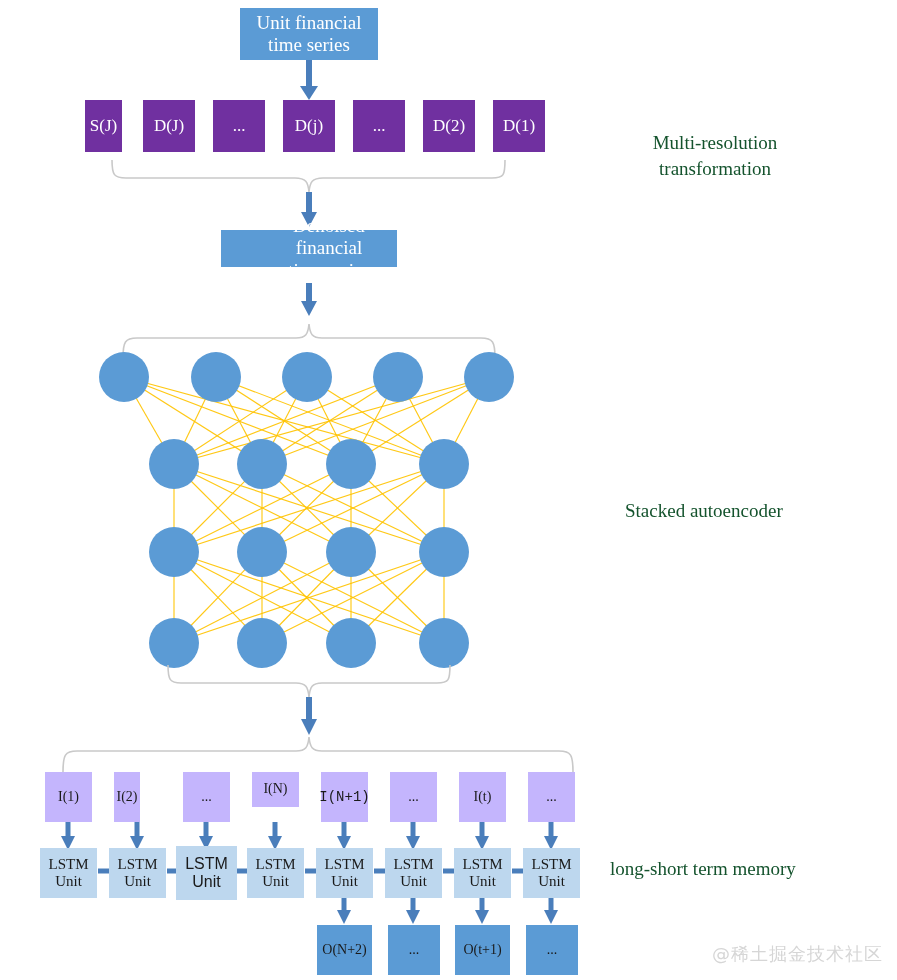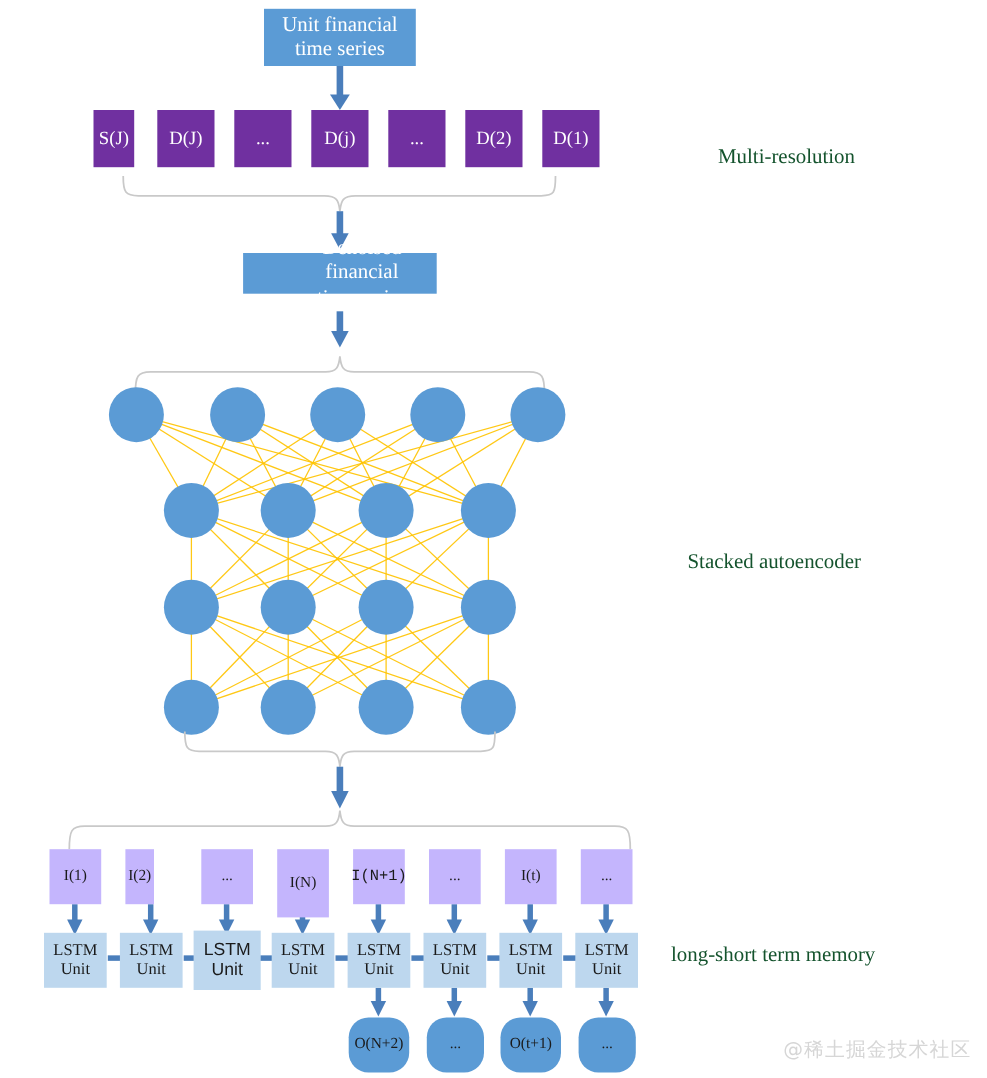--- a/index.html
+++ b/index.html
@@ -54,21 +54,20 @@
     line-height: 1.12;
   }
   .box-lstm.sans {
     font-family: "Liberation Sans", "DejaVu Sans", sans-serif;
     font-size: 16px;
   }
   .box-output {
     background: #5B9BD5;
     color: #1a1a1a;
     font-size: 14px;
-    border-radius: 18px;
   }
 
   
   .side-label {
     position: absolute;
     color: #14532d;
     font-size: 19px;
     line-height: 1.35;
     text-align: center;
     font-family: Liberation Serif, serif;
@@ -347,20 +346,21 @@
     </div>
   <div class="box box-purple" style="left:423px; top:100px; width:52px; height:52px;">
       <span>D(2)</span>
     </div>
   <div class="box box-purple" style="left:493px; top:100px; width:52px; height:52px;">
       <span>D(1)</span>
     </div>
 
   <div class="side-label" style="left:630px; top:130px; width:170px;">
     <div>Multi-resolution</div>
+    <div>transformation</div>
   </div>
 
   <div class="box box-blue" style="left:221px; top:230px; width:176px; height:37px;padding-left:40px;">
     <div>
       <div>Denoised financial</div>
       <div>time series</div>
     </div>
   </div>
 
   <div class="side-label left-align" style="left:625px; top:498px; width:230px;">
@@ -369,21 +369,21 @@
 
   <div class="box box-orange" style="left:45px; top:772px; width:47px; height:50px;">
       <span>I(1)</span>
     </div>
   <div class="box box-orange" style="left:114px; top:772px; width:26px; height:50px;">
       <span>I(2)</span>
     </div>
   <div class="box box-orange" style="left:183px; top:772px; width:47px; height:50px;">
       <span>...</span>
     </div>
-  <div class="box box-orange" style="left:252px; top:772px; width:47px; height:62px;">
+  <div class="box box-orange" style="left:252px; top:772px; width:47px; height:35px;">
       <span>I(N)</span>
     </div>
   <div class="box box-orange" style="left:321px; top:772px; width:47px; height:50px;font-family:Liberation Mono, monospace;">
       <span>I(N+1)</span>
     </div>
   <div class="box box-orange" style="left:390px; top:772px; width:47px; height:50px;">
       <span>...</span>
     </div>
   <div class="box box-orange" style="left:459px; top:772px; width:47px; height:50px;">
       <span>I(t)</span>

